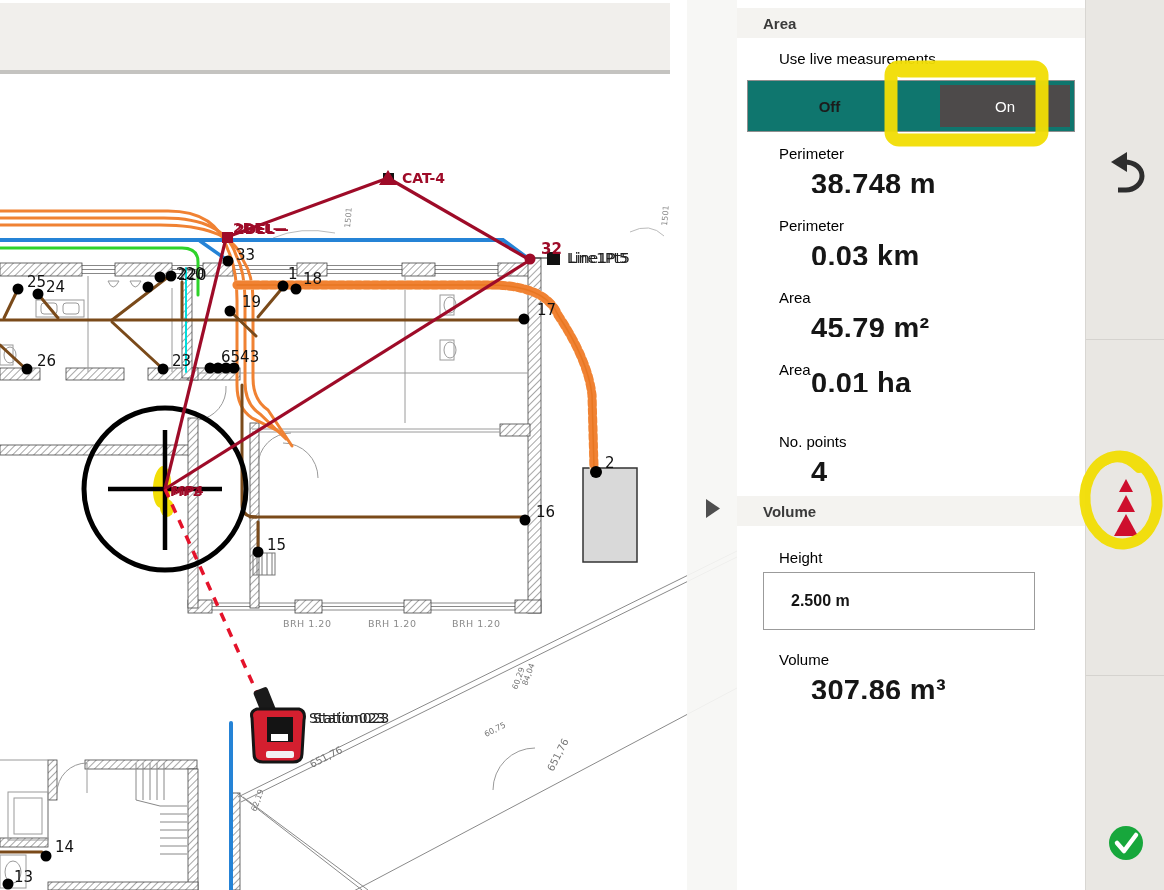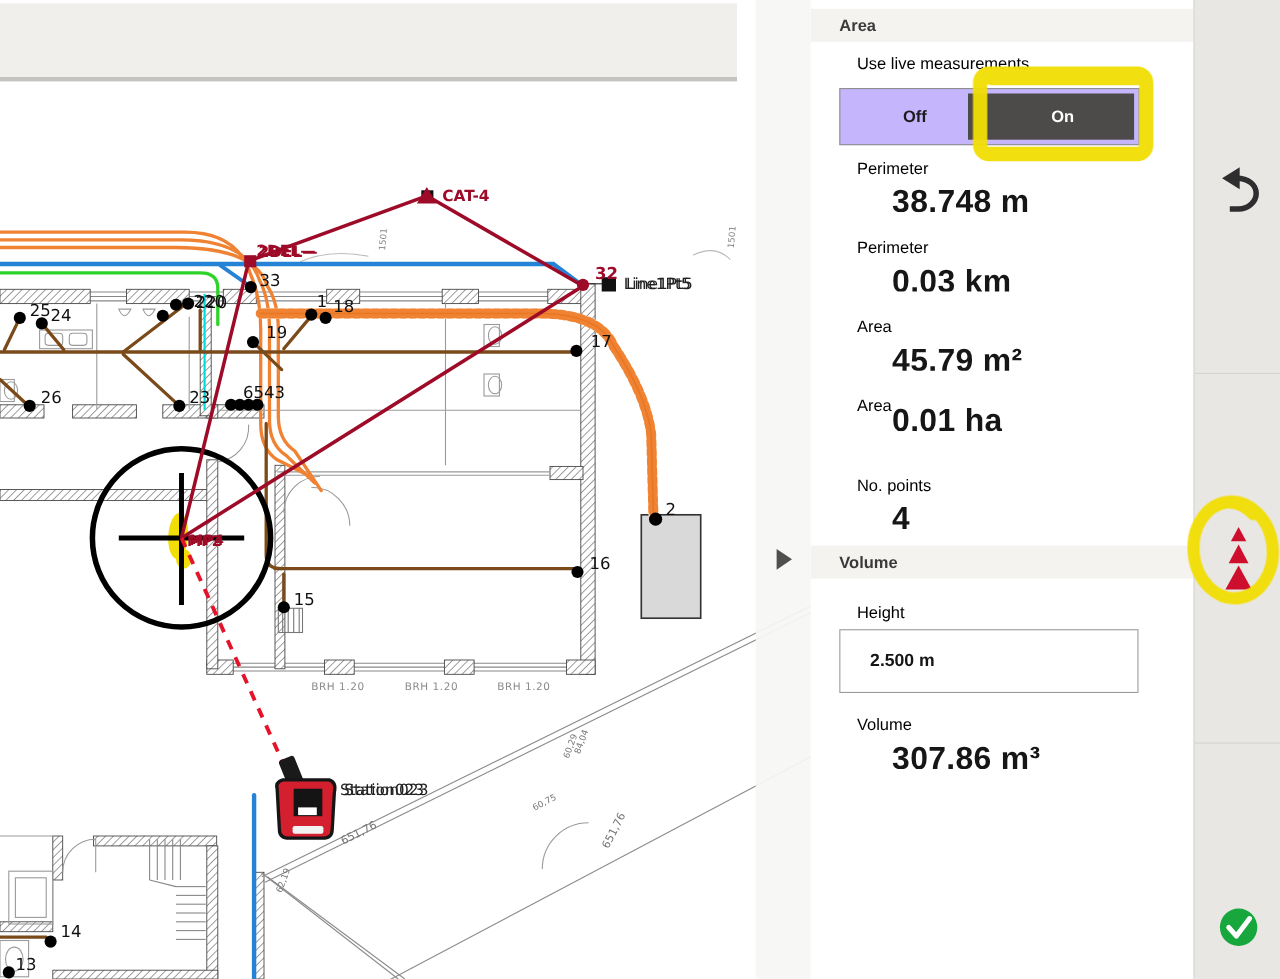--- a/index.html
+++ b/index.html
@@ -13,28 +13,28 @@
   #collapse-arrow{position:absolute;left:16px;top:498px;}
   
   #panel{position:absolute;left:737px;top:0;width:348px;height:890px;background:#ffffff;}
   .band{position:absolute;left:0;right:0;height:30px;background:#f4f3f0;
         display:flex;align-items:center;padding-left:26px;box-sizing:border-box;
         font-size:15px;font-weight:bold;color:#3a3a3a;}
   .plabel{position:absolute;left:42px;font-size:15px;color:#000000;white-space:nowrap;}
   .pvalue{position:absolute;left:26px;height:23px;overflow:hidden;
           font-size:29px;line-height:28px;font-weight:bold;color:#161616;
           letter-spacing:0.3px;white-space:nowrap;margin-left:48px;}
-  #toggle{position:absolute;left:26px;top:80px;width:273px;height:52px;
-          border:1.5px solid #8f8f8f;box-sizing:border-box;background:#c4b5fd;}
+  #toggle{position:absolute;left:10px;top:80px;width:328px;height:52px;
+          border:1.5px solid #8f8f8f;box-sizing:border-box;background:#0f766e;}
   #toggle .off{position:absolute;left:0;top:0;width:50%;height:100%;
           display:flex;align-items:center;justify-content:center;
           font-size:15px;font-weight:bold;color:#1c1c1c;}
   #toggle .on{position:absolute;right:4px;top:4px;bottom:4px;width:130px;
           background:#4d4a4a;display:flex;align-items:center;justify-content:center;
-          font-size:15px;font-weight:bold;color:#ffffff;padding-left:21px;}
+          font-size:15px;font-weight:normal;color:#ffffff;}
   #height-input{position:absolute;left:26px;top:572px;width:272px;height:58px;
           border:1.5px solid #9b9b9b;box-sizing:border-box;background:#fff;
           font-family:"Liberation Sans",sans-serif;
           font-size:16px;font-weight:bold;color:#141414;padding-left:27px;}
   
   #sidebar{position:absolute;left:1085px;top:0;width:79px;height:890px;
            background:#e9e7e3;border-left:1px solid #d8d6d2;box-sizing:border-box;}
   .side-divider{position:absolute;left:0;width:100%;height:1px;background:#d5d3cf;}
   .side-btn{position:absolute;left:0;width:79px;display:flex;justify-content:center;}
   

